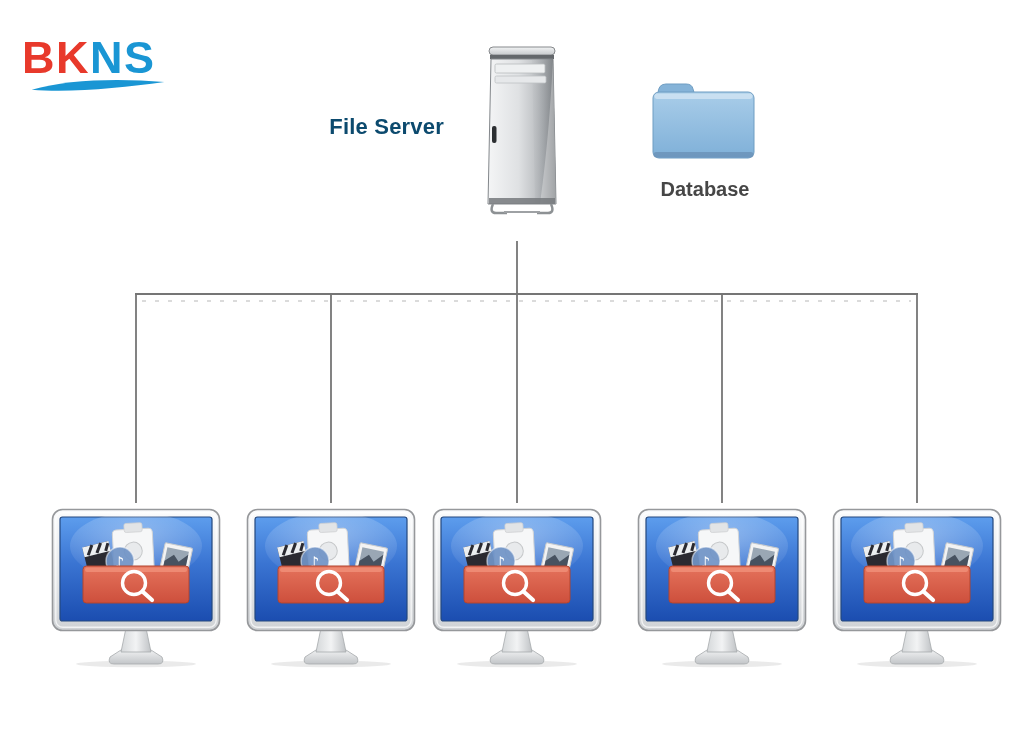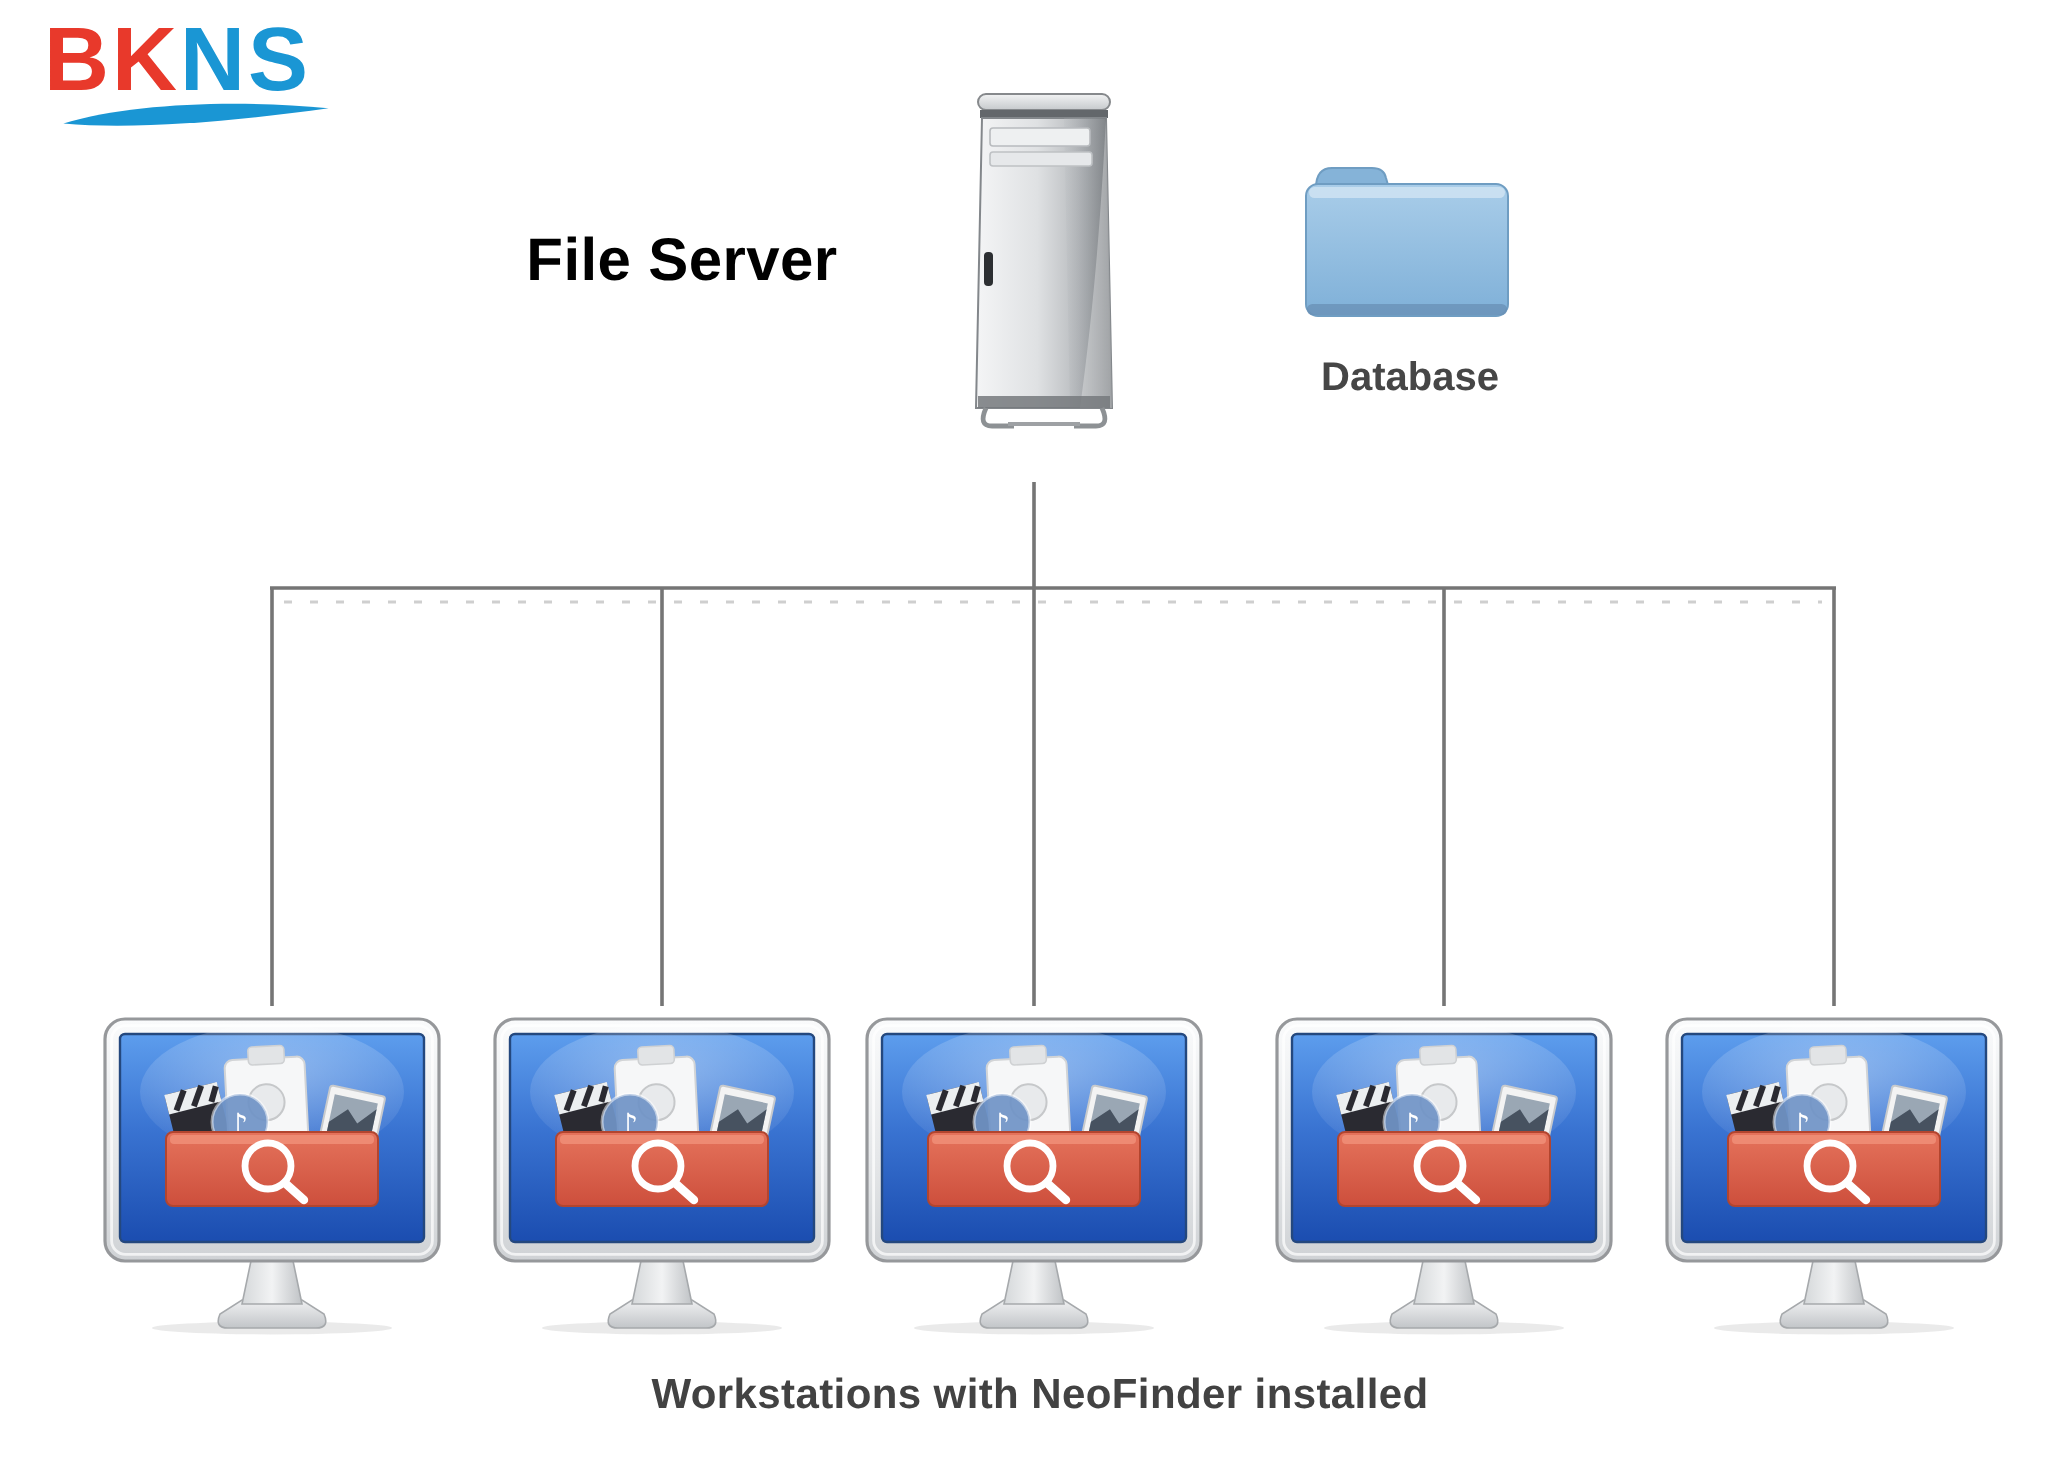--- a/index.html
+++ b/index.html
@@ -1,27 +1,27 @@
 <!DOCTYPE html>
 <html><head>
 <meta charset="utf-8">
 <style>
   html,body{margin:0;padding:0;background:#ffffff;font-family:"Liberation Sans",sans-serif;}
   #stage{position:relative;width:1024px;height:729px;background:#ffffff;overflow:hidden;}
 
   
   .logo{position:absolute;left:22px;top:8px;width:170px;}
-  .logo-text{font-size:45px;line-height:44px;font-weight:800;letter-spacing:1.5px;white-space:nowrap;}
+  .logo-text{font-size:45px;line-height:44px;font-weight:800;letter-spacing:1.5px;white-space:nowrap;margin-top:28px;}
   .logo-red{color:#e8392b;}
   .logo-blue{color:#1a96d4;}
   .logo-swoosh{display:block;width:156px;height:17px;margin:-3px 0 0 -2px;}
 
   
-  .file-server-label{position:absolute;left:238px;top:114px;width:206px;text-align:center;
-    font-size:30px;font-weight:700;color:#000000;letter-spacing:.2px;}
+  .file-server-label{position:absolute;left:238px;top:114px;width:206px;text-align:right;
+    font-size:22px;font-weight:700;color:#0c4a6e;letter-spacing:.2px;}
   .folder-label{position:absolute;left:600px;top:179px;width:210px;text-align:center;
     font-size:20px;font-weight:700;color:#464646;line-height:21px;}
   .caption{position:absolute;left:16px;top:686px;width:1008px;text-align:center;
     font-size:21px;font-weight:600;color:#424242;letter-spacing:.2px;}
 
   
   .server-icon{position:absolute;left:480px;top:46px;width:84px;height:172px;}
   .folder-icon{position:absolute;left:650px;top:78px;width:107px;height:85px;}
   .connectors{position:absolute;left:0;top:0;width:1024px;height:729px;pointer-events:none;}
 
@@ -90,21 +90,20 @@
     <div class="logo-text"><span class="logo-red">BK</span><span class="logo-blue">NS</span></div>
     <svg class="logo-swoosh" viewBox="0 0 160 20">
       <path d="M2,15 C42,3 104,1 158,6 C108,13 46,19 2,15 Z" fill="#1a96d4"></path>
     </svg>
   </div>
 
   <div class="file-server-label">File Server</div>
   <div class="folder-label">
     <div>Database</div>
   </div>
-  <div class="caption">Workstations with NeoFinder installed</div>
 
   <svg class="server-icon" viewBox="0 0 84 172">
     <rect x="9" y="1" width="66" height="8" rx="4" fill="url(#towerTopGrad)" stroke="#86898c" stroke-width="1"></rect>
     <rect x="10" y="9" width="64" height="4" fill="#63676b"></rect>
     <path d="M11,13 L73,13 L76,158 L8,158 Z" fill="url(#towerBodyGrad)" stroke="#83878b" stroke-width="1"></path>
     <path d="M52,13 L73,13 L76,158 L55,158 Z" fill="url(#towerSideGrad)"></path>
     <path d="M73,13 L76,158 L60,158 C68,100 71,50 73,13 Z" fill="#ffffff" opacity="0.30"></path>
     <rect x="15" y="18" width="50" height="9" rx="1.5" fill="#eef0f1" stroke="#b8bbbe" stroke-width="0.8"></rect>
     <rect x="15" y="30" width="51" height="7" rx="1.5" fill="#e6e8ea" stroke="#bec1c4" stroke-width="0.8"></rect>
     <rect x="12" y="80" width="4.5" height="17" rx="2" fill="#2c2f32"></rect>

